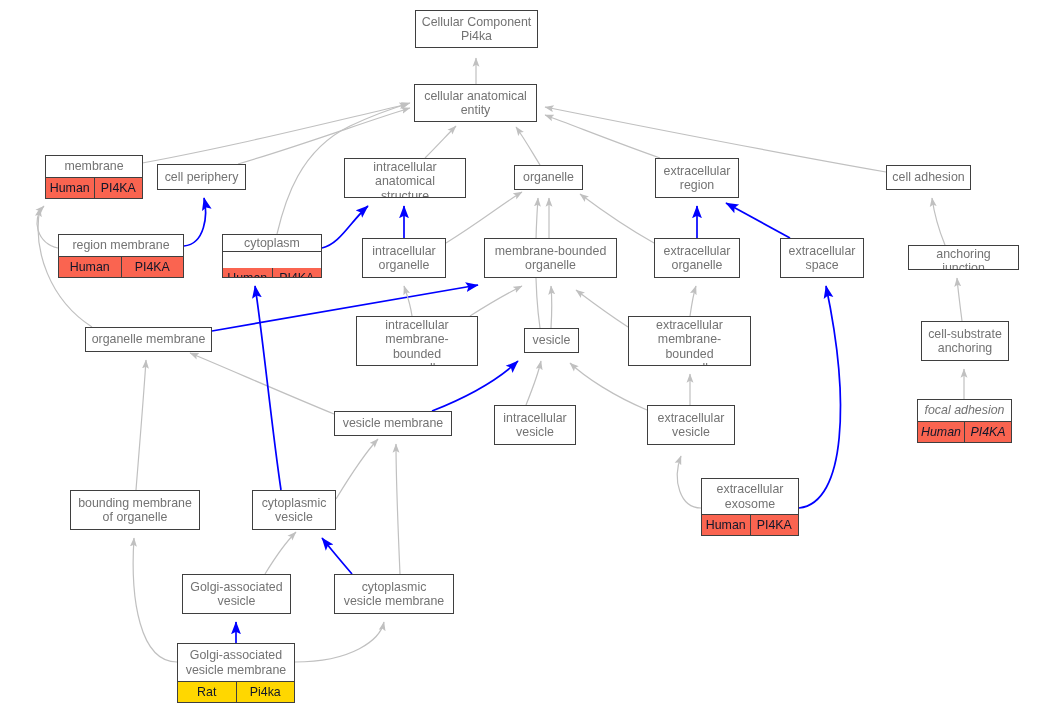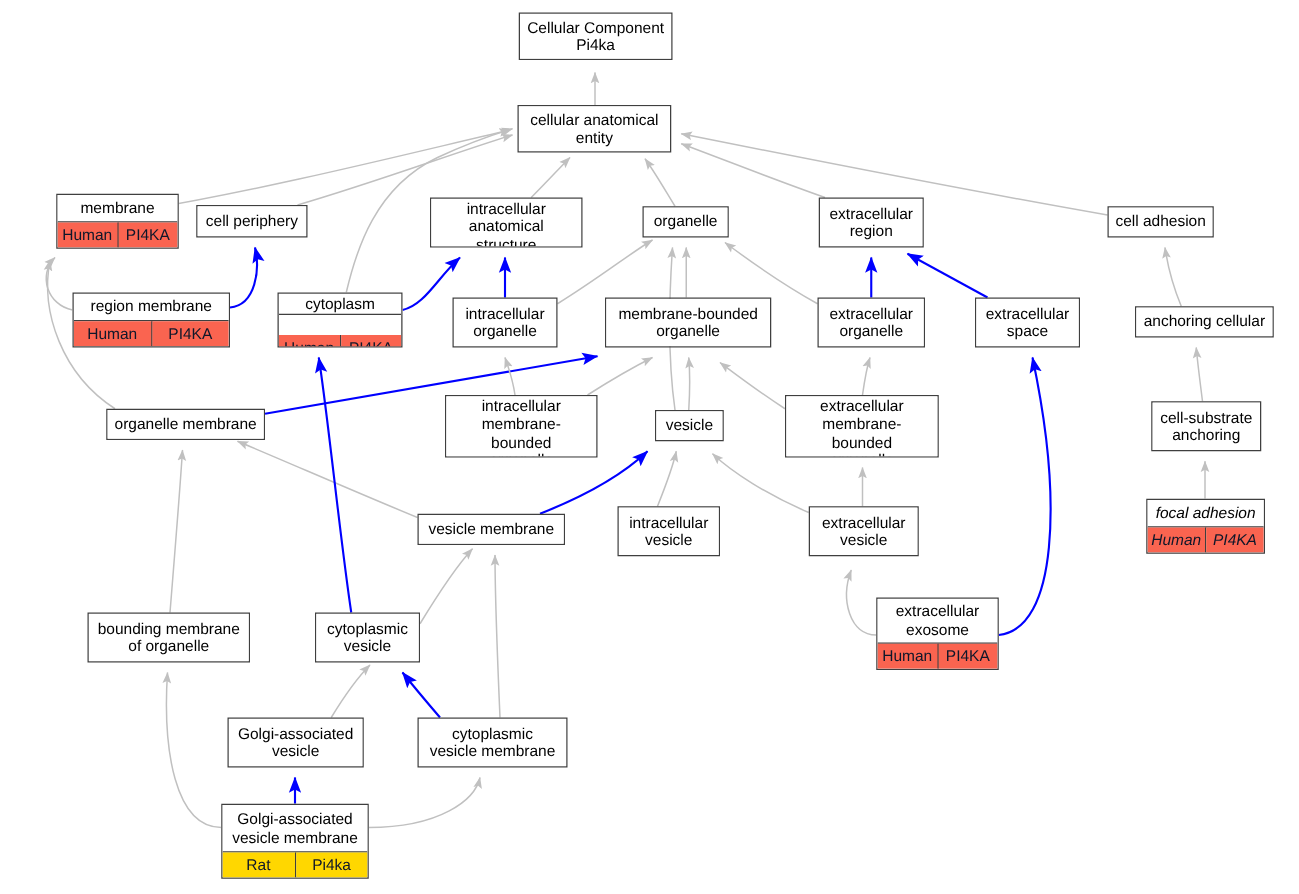--- a/index.html
+++ b/index.html
@@ -19,21 +19,21 @@
     background:#ffffff;
     display:flex;
     flex-direction:column;
     overflow:hidden;
   }
   .node .title{
     flex:1 1 auto;
     display:flex;align-items:center;justify-content:center;
     text-align:center;
     font-size:12.4px;
-    color:#000000;
+    color:#737373;
     line-height:1.16;
     padding:1px 5px;
     white-space:pre-line;
     background:#ffffff;
   }
   .node.has-ann .title{border-bottom:1.6px solid #3f3f3f;}
   .ann{
     display:flex;
     height:20px;
     flex:0 0 20px;
@@ -166,21 +166,21 @@
       </div>
       <div class="node" style="left: 654px; top: 238px; width: 86px; height: 40px;">
         <div class="title">extracellular
 organelle</div>
       </div>
       <div class="node" style="left: 780px; top: 238px; width: 84px; height: 40px;">
         <div class="title">extracellular
 space</div>
       </div>
       <div class="node" style="left: 908px; top: 245px; width: 111px; height: 25px;">
-        <div class="title">anchoring cellular</div>
+        <div class="title">anchoring junction</div>
       </div>
       <div class="node" style="left: 85px; top: 327px; width: 127px; height: 25px;">
         <div class="title">organelle membrane</div>
       </div>
       <div class="node" style="left: 356px; top: 316px; width: 122px; height: 50px;">
         <div class="title">intracellular
 membrane-bounded
 organelle</div>
       </div>
       <div class="node" style="left: 524px; top: 328px; width: 55px; height: 25px;">

